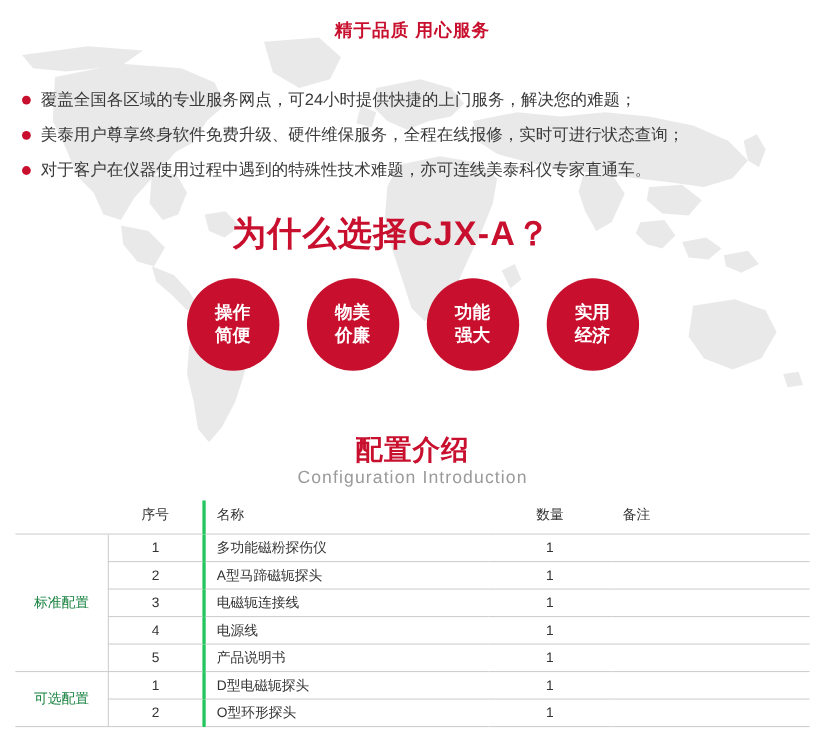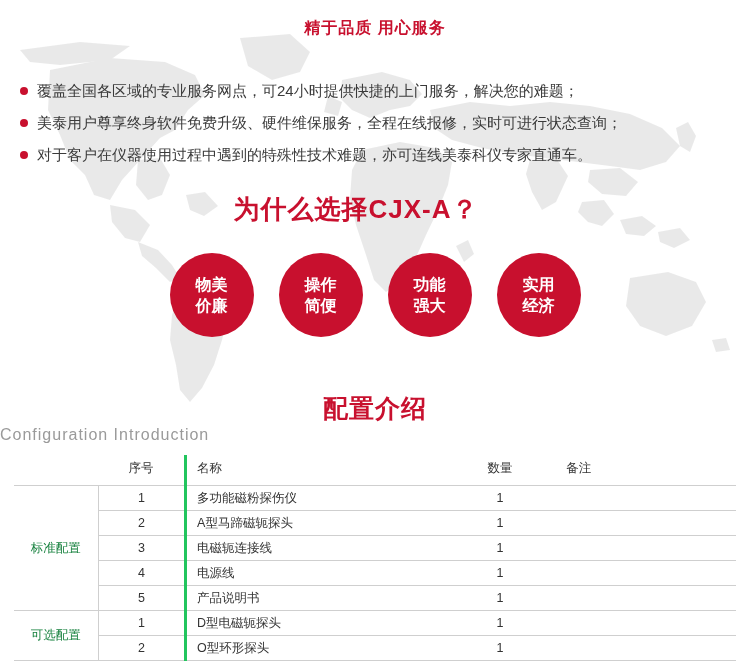--- a/index.html
+++ b/index.html
@@ -77,21 +77,21 @@
     line-height: 22px;
     color: #3a3a3a;
   }
   
   .why-title {
     position: absolute;
     top: 192px;
     left: 0;
     width: 712px;
     text-align: center;
-    font-size: 26px;
+    font-size: 31px;
     font-weight: bold;
     color: #c8102e;
     letter-spacing: 1px;
   }
   .circles {
     position: absolute;
     top: 253px;
     left: 0;
     width: 750px;
     display: flex;
@@ -124,21 +124,21 @@
     font-weight: bold;
     color: #c8102e;
     letter-spacing: 1px;
     font-family: Liberation Mono, monospace;
   }
   .config-sub {
     position: absolute;
     top: 426px;
     left: 0;
     width: 750px;
-    text-align: left;
+    text-align: center;
     font-size: 16px;
     color: #9a9a9a;
     letter-spacing: 1px;
   }
   
   .config-table-wrap {
     position: absolute;
     top: 455px;
     left: 14px;
     width: 722px;
@@ -233,26 +233,26 @@
     <div class="bullet-row">
       <span class="bullet-dot"></span>
       <span class="bullet-text">对于客户在仪器使用过程中遇到的特殊性技术难题，亦可连线美泰科仪专家直通车。</span>
     </div>
   </div>
 
   <div class="why-title">为什么选择CJX-A？</div>
 
   <div class="circles">
     <div class="circle">
+      <span>操作</span>
+      <span>简便</span>
+    </div>
+    <div class="circle">
       <span>物美</span>
       <span>价廉</span>
-    </div>
-    <div class="circle">
-      <span>操作</span>
-      <span>简便</span>
     </div>
     <div class="circle">
       <span>功能</span>
       <span>强大</span>
     </div>
     <div class="circle">
       <span>实用</span>
       <span>经济</span>
     </div>
   </div>

